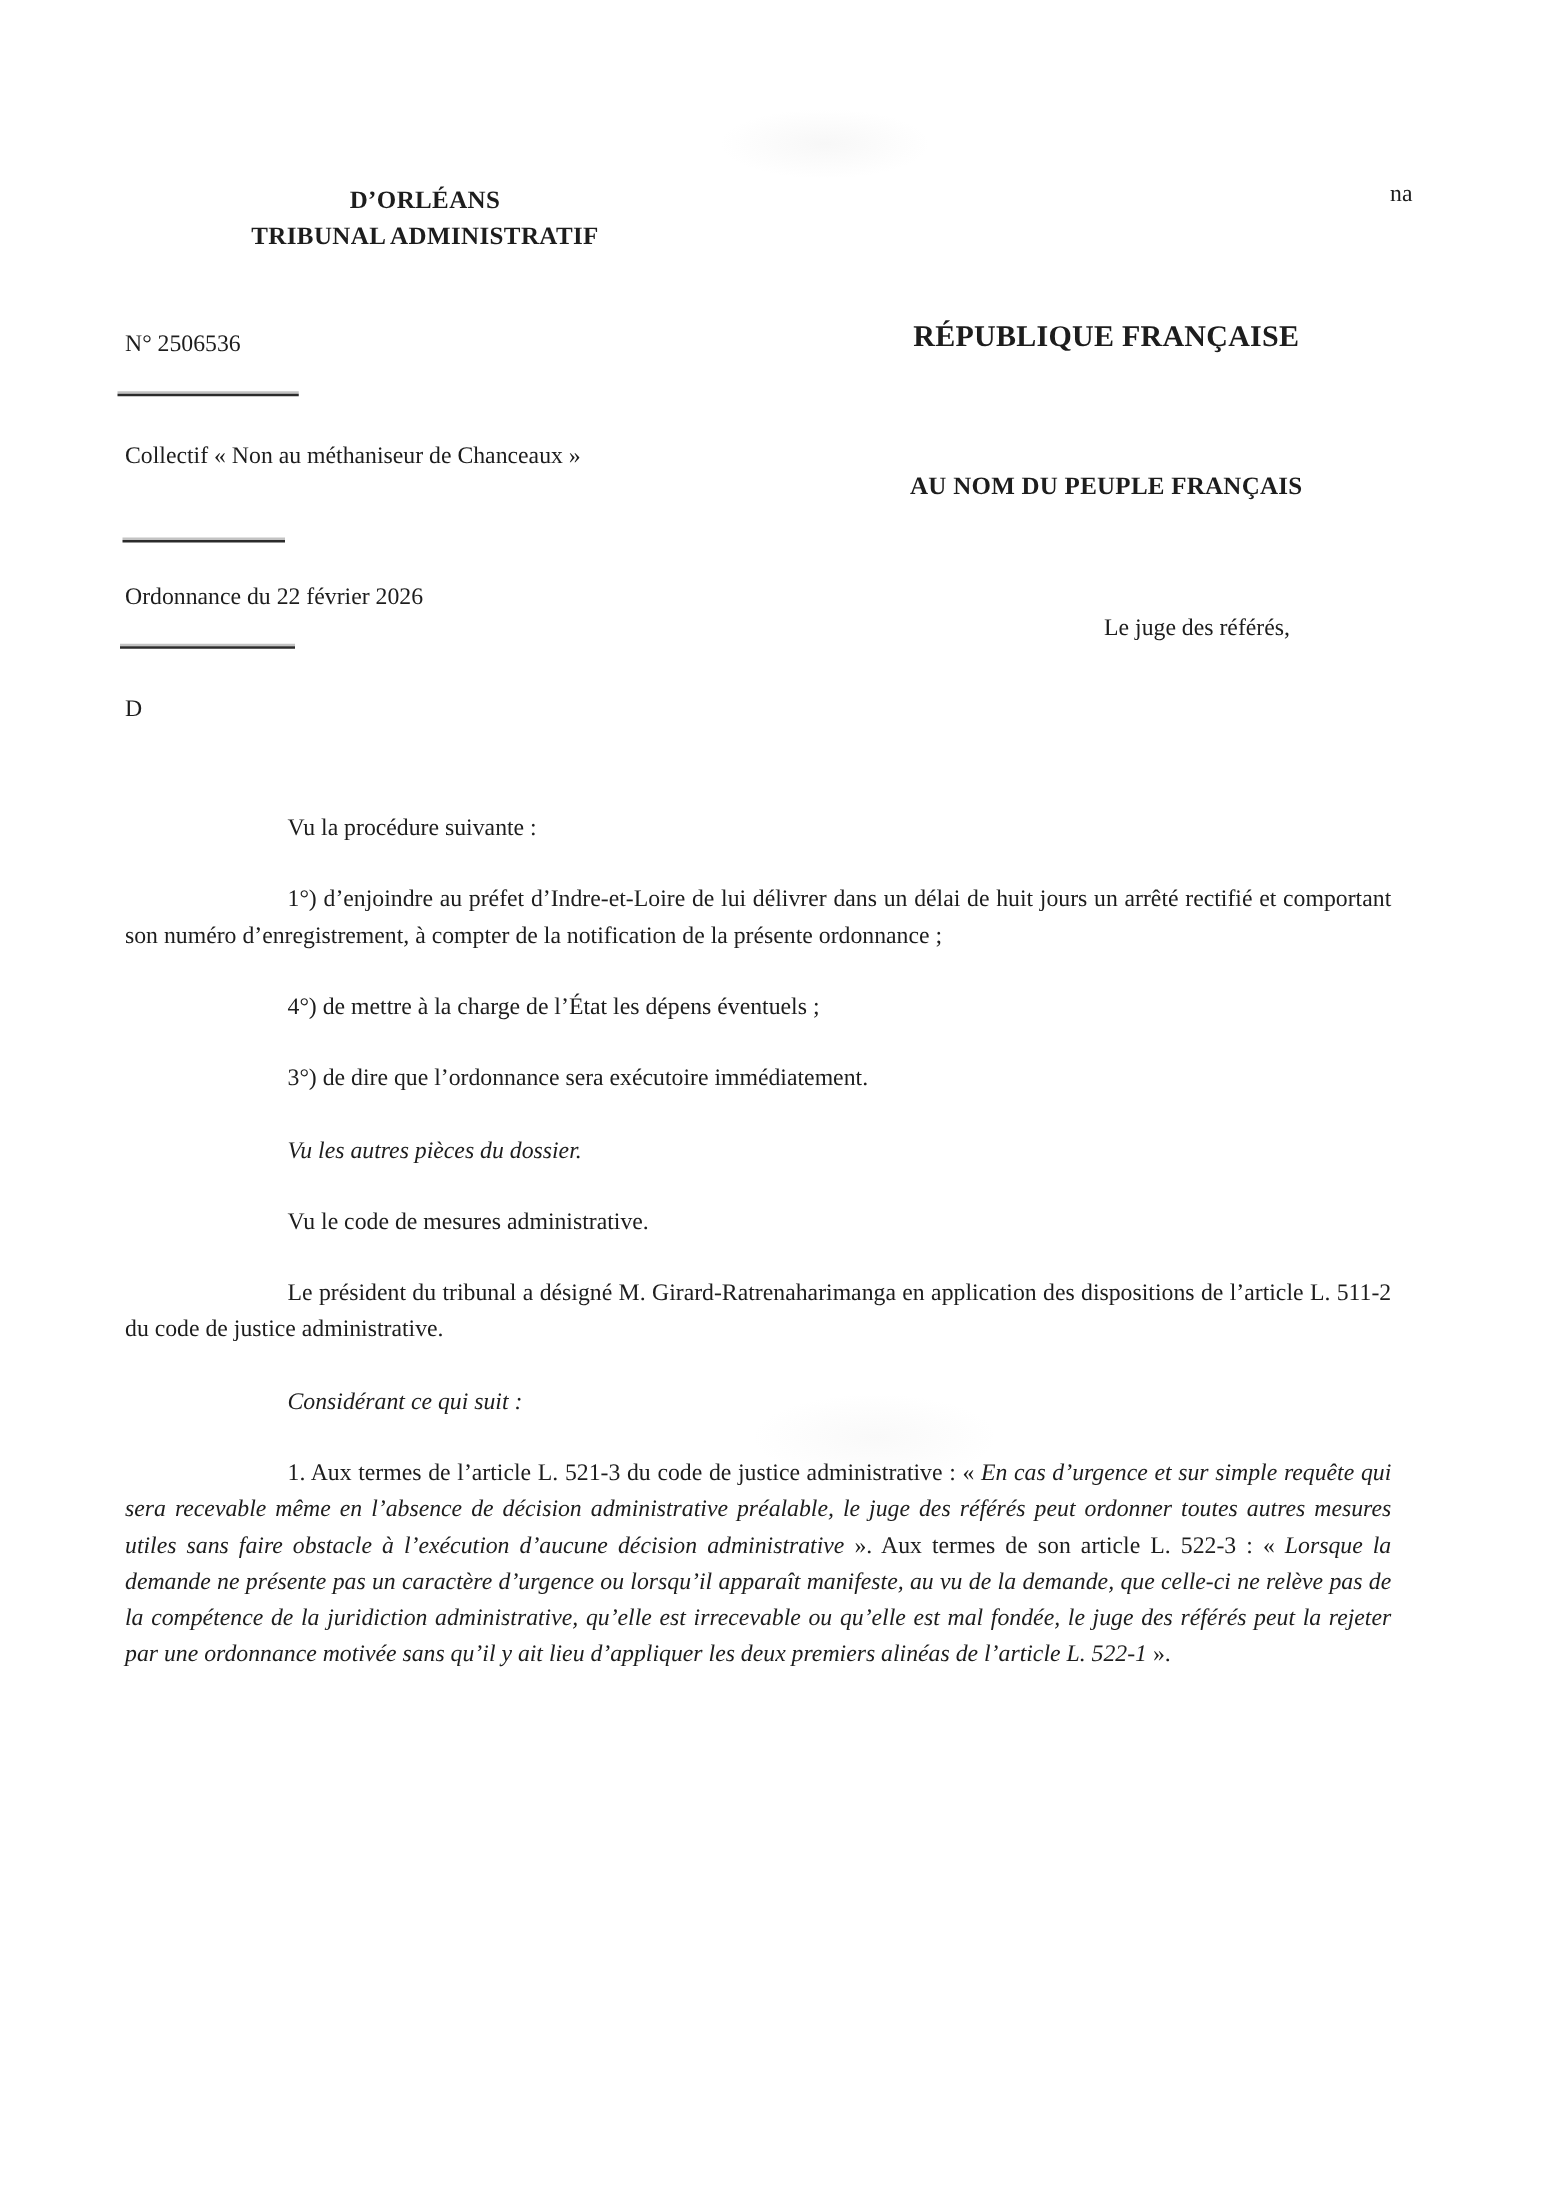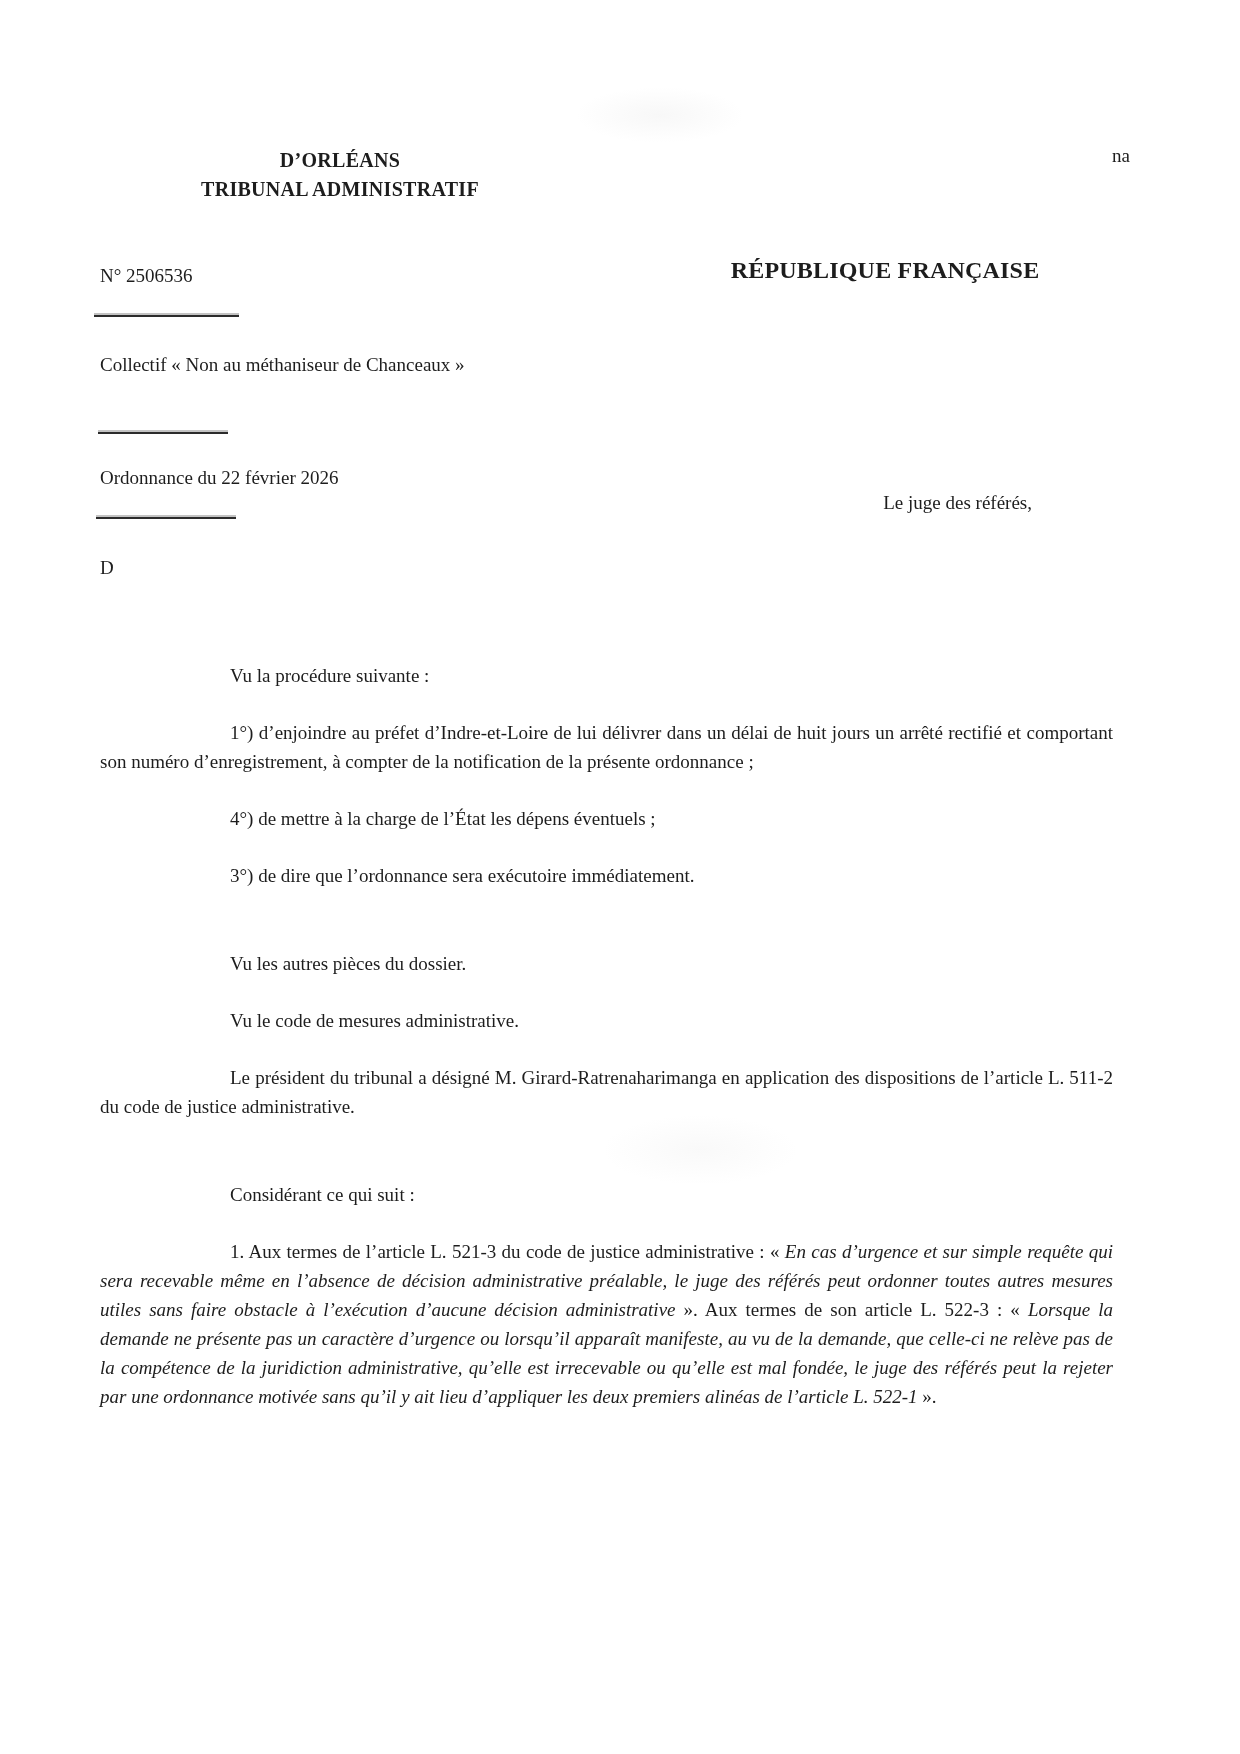--- a/index.html
+++ b/index.html
@@ -117,22 +117,22 @@
     margin-left: 100px;
     width: 1013px;
     font-size: 19px;
     line-height: 29px;
     text-align: justify;
   }
   .doc-body p.para {
     margin: 28px 0 0 0;
     text-indent: 130px;
   }
-  .doc-body p.para:first-child { margin-top: 13px; }
-  .doc-body p.para.gap-lg { margin-top: 59px; }
+  .doc-body p.para:first-child { margin-top: 0; }
+  .doc-body p.para.gap-lg { margin-top: 29px; font-style: italic; }
   .it { font-style: italic; }
 </style>
 </head>
 <body>
 
 <div class="page">
 
   <div class="header">
 
     <div class="court-block">
@@ -143,20 +143,21 @@
     <div class="corner-note">na</div>
 
     <div class="case-number">N° 2506536</div>
 
     <div class="republic">RÉPUBLIQUE FRANÇAISE</div>
 
     <div class="rule rule-1"></div>
 
     <div class="party">Collectif « Non au méthaniseur de Chanceaux »</div>
 
+    <div class="in-the-name">AU NOM DU PEUPLE FRANÇAIS</div>
 
     <div class="rule rule-2"></div>
 
     <div class="order-date">Ordonnance du 22 février 2026</div>
 
     <div class="judge-line">Le juge des référés,</div>
 
     <div class="rule rule-3"></div>
 
     <div class="initial">D</div>

